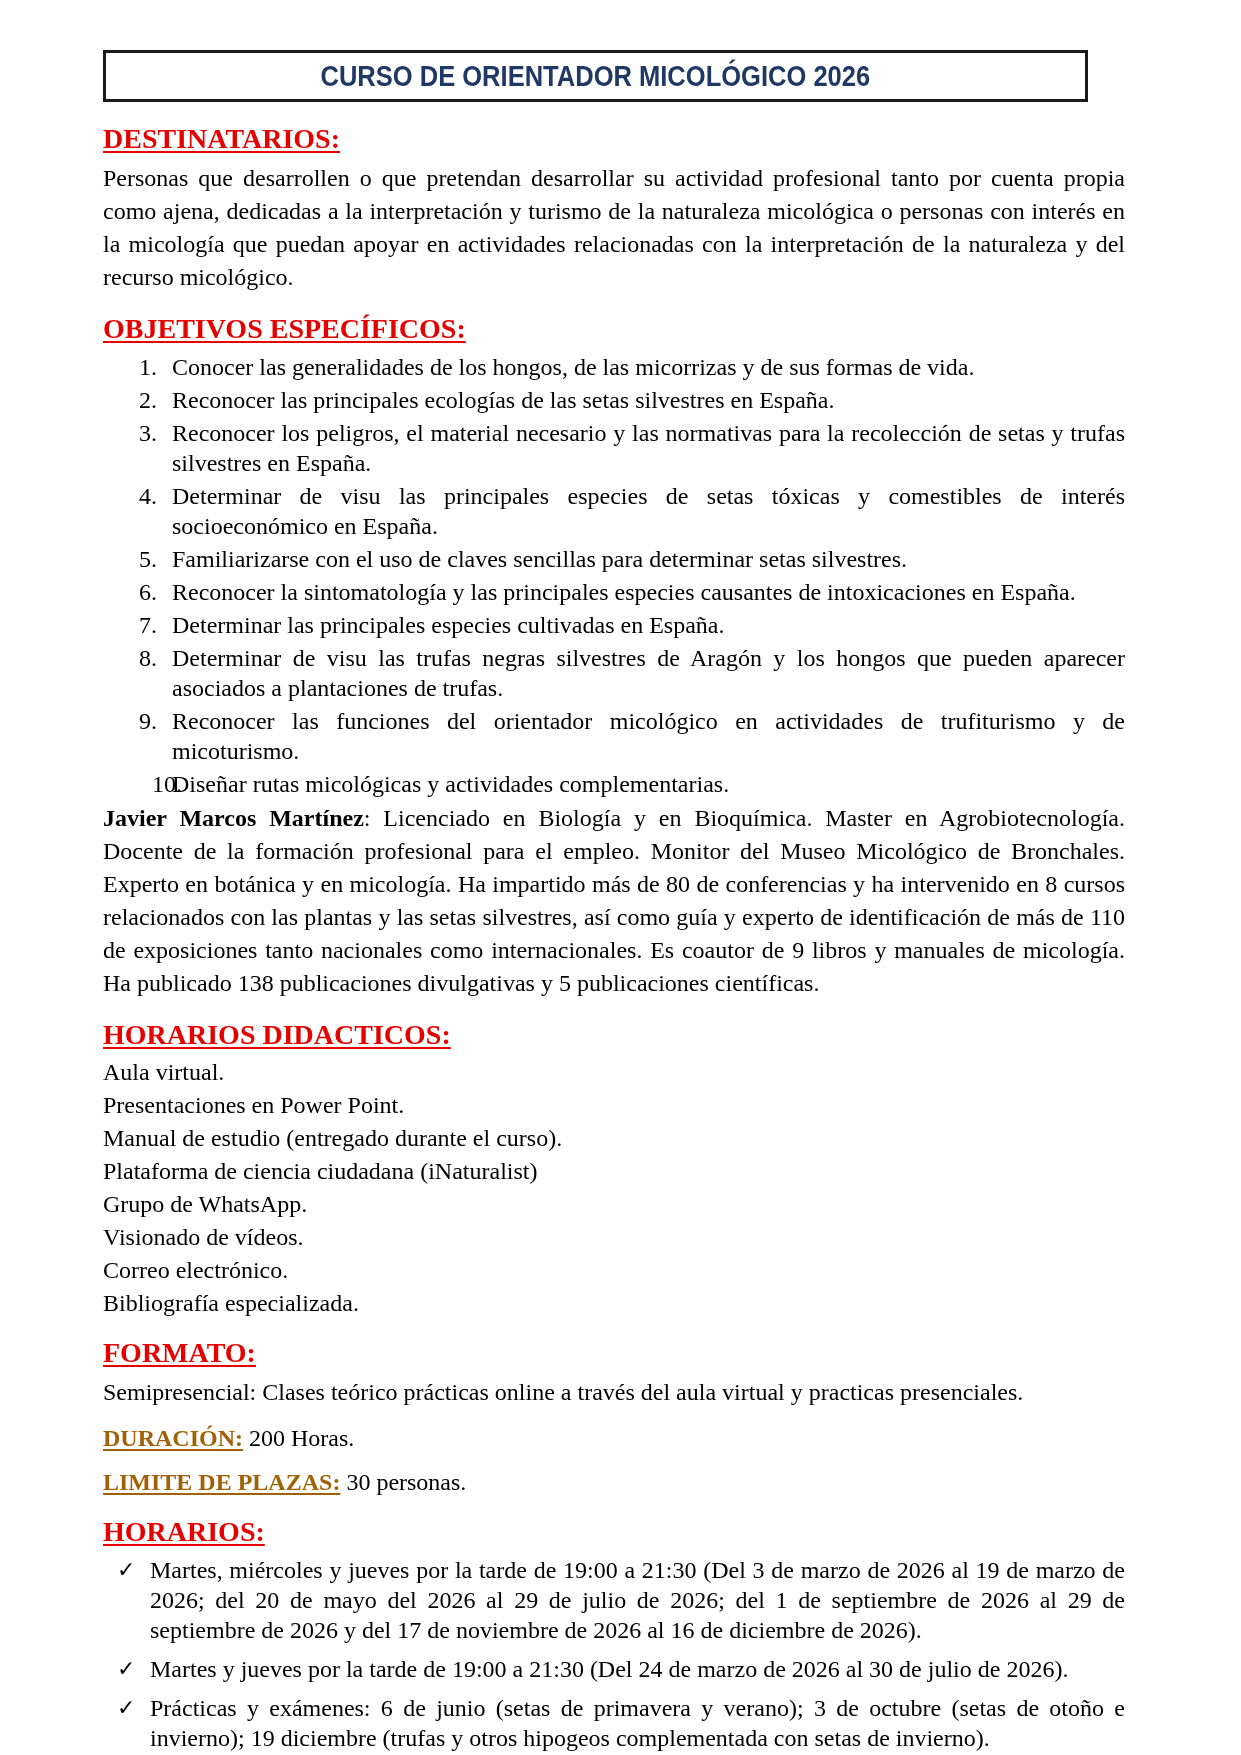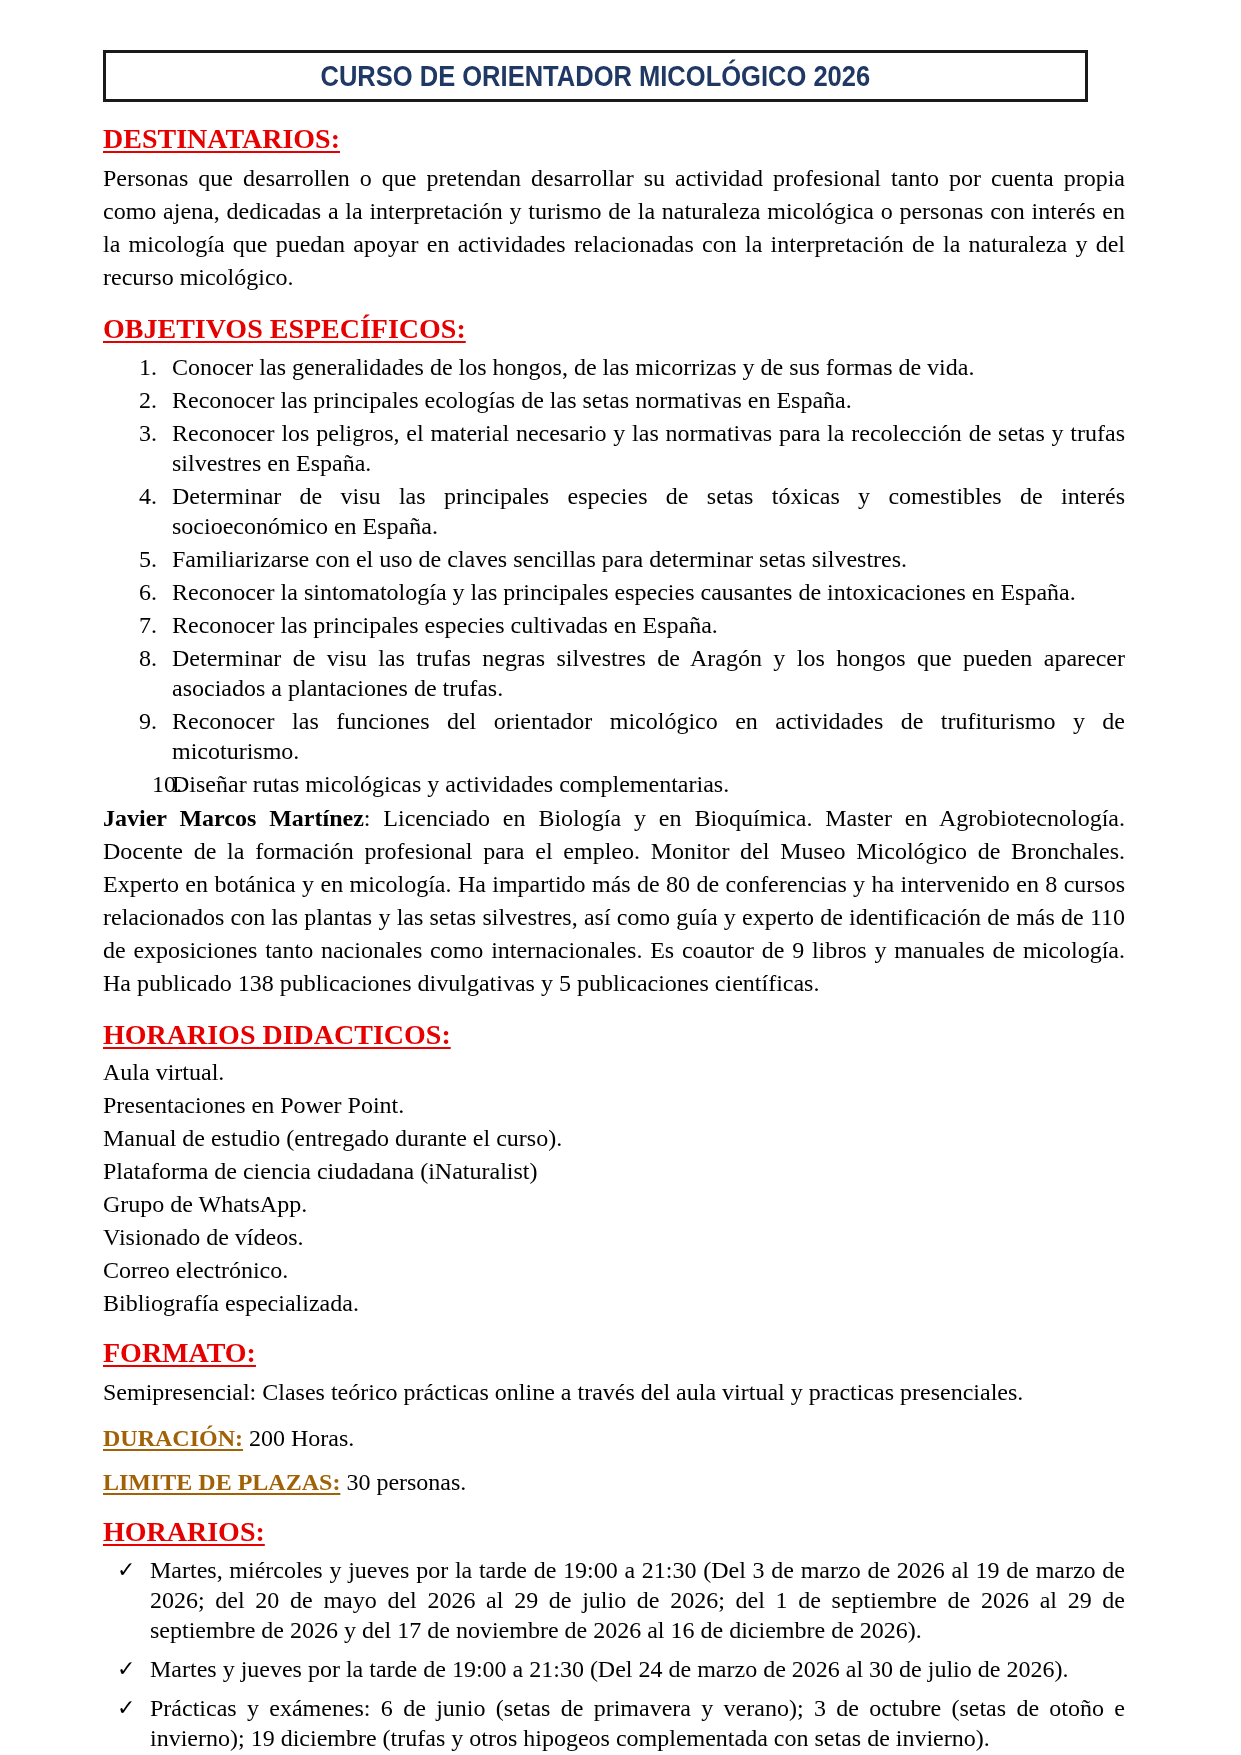--- a/index.html
+++ b/index.html
@@ -107,26 +107,26 @@
   <div class="title-box">
     <span class="title-text">CURSO DE ORIENTADOR MICOLÓGICO 2026</span>
   </div>
 
   <h2 class="sec first">DESTINATARIOS:</h2>
   <p class="para">Personas que desarrollen o que pretendan desarrollar su actividad profesional tanto por cuenta propia como ajena, dedicadas a la interpretación y turismo de la naturaleza micológica o personas con interés en la micología que puedan apoyar en actividades relacionadas con la interpretación de la naturaleza y del recurso micológico.</p>
 
   <h2 class="sec">OBJETIVOS ESPECÍFICOS:</h2>
   <ol class="num-list">
     <li><span class="num">1.</span><span>Conocer las generalidades de los hongos, de las micorrizas y de sus formas de vida.</span></li>
-    <li><span class="num">2.</span><span>Reconocer las principales ecologías de las setas normativas en España.</span></li>
+    <li><span class="num">2.</span><span>Reconocer las principales ecologías de las setas silvestres en España.</span></li>
     <li><span class="num">3.</span><span>Reconocer los peligros, el material necesario y las normativas para la recolección de setas y trufas silvestres en España.</span></li>
     <li><span class="num">4.</span><span>Determinar de visu las principales especies de setas tóxicas y comestibles de interés socioeconómico en España.</span></li>
     <li><span class="num">5.</span><span>Familiarizarse con el uso de claves sencillas para determinar setas silvestres.</span></li>
     <li><span class="num">6.</span><span>Reconocer la sintomatología y las principales especies causantes de intoxicaciones en España.</span></li>
-    <li><span class="num">7.</span><span>Reconocer las principales especies cultivadas en España.</span></li>
+    <li><span class="num">7.</span><span>Determinar las principales especies cultivadas en España.</span></li>
     <li><span class="num">8.</span><span>Determinar de visu las trufas negras silvestres de Aragón y los hongos que pueden aparecer asociados a plantaciones de trufas.</span></li>
     <li><span class="num">9.</span><span>Reconocer las funciones del orientador micológico en actividades de trufiturismo y de micoturismo.</span></li>
     <li class="n10"><span class="num">10.</span><span>Diseñar rutas micológicas y actividades complementarias.</span></li>
   </ol>
 
   <p class="para"><span class="bold">Javier Marcos Martínez</span><span>: Licenciado en Biología y en Bioquímica. Master en Agrobiotecnología. Docente de la formación profesional para el empleo. Monitor del Museo Micológico de Bronchales. Experto en botánica y en micología. Ha impartido más de 80 de conferencias y ha intervenido en 8 cursos relacionados con las plantas y las setas silvestres, así como guía y experto de identificación de más de 110 de exposiciones tanto nacionales como internacionales. Es coautor de 9 libros y manuales de micología. Ha publicado 138 publicaciones divulgativas y 5 publicaciones científicas.</span></p>
 
   <h2 class="sec">HORARIOS DIDACTICOS:</h2>
   <ul class="plain-list">
     <li>Aula virtual.</li>

